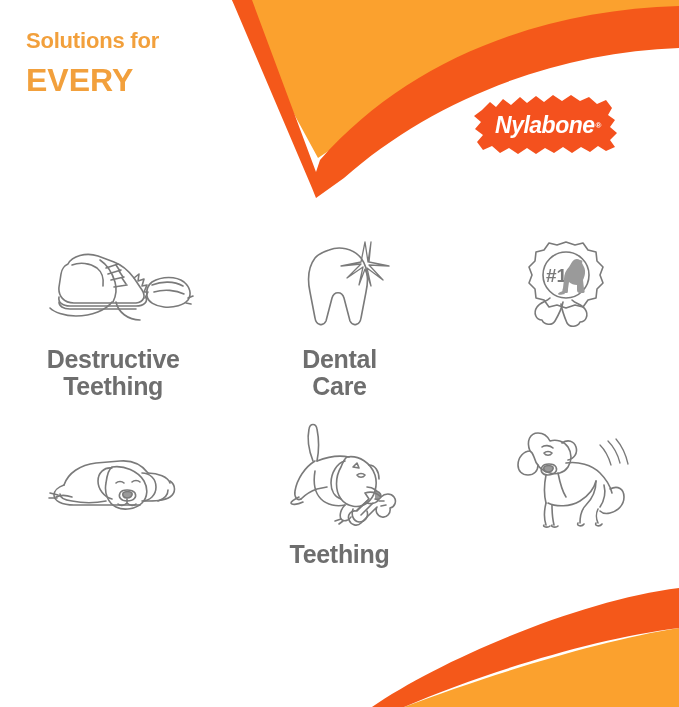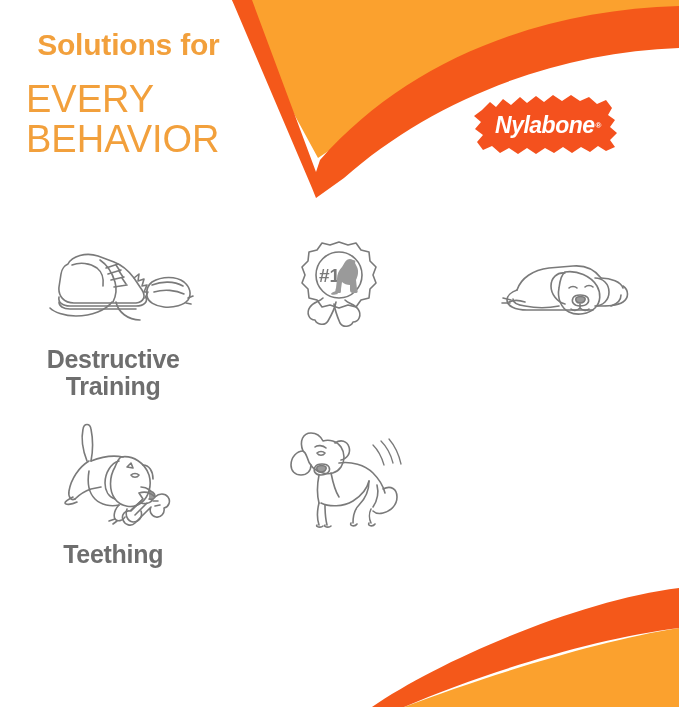--- a/index.html
+++ b/index.html
@@ -29,32 +29,31 @@
 
   
   #headline {
     position: absolute;
     left: 26px;
     top: 30px;
     line-height: 1.0;
   }
   #headline .line1 {
     display: block;
-    font-size: 30px;
+    font-size: 22px;
     font-weight: bold;
     color: #F2A03C;
     letter-spacing: -0.2px;
-    margin-bottom: 20px;
-    text-align: right;
+    margin-bottom: 12px;
   }
   #headline .line2,
   #headline .line3 {
     display: block;
-    font-size: 38px;
-    font-weight: normal;
+    font-size: 32px;
+    font-weight: bold;
     color: #F2A03C;
     letter-spacing: 0px;
     margin-bottom: 2px;
   }
 
   
   #brand-logo {
     position: absolute;
     left: 470px;
     top: 88px;
@@ -154,21 +153,20 @@
              L 679,707 Z"></path>
     <path fill="#F4581A" d="M 679,588
              C 580,600 440,660 372,707
              L 404,707
              C 486,672 596,638 679,628 Z"></path>
   </svg>
 
   <div id="headline">
     <span class="line1">Solutions for</span>
     <span class="line2">EVERY</span>
-    <span class="line3">BEHAVIOR</span>
   </div>
 
   <div id="brand-logo">
     <svg width="152" height="74" viewBox="0 0 152 74" xmlns="http://www.w3.org/2000/svg">
       <path fill="#F4511E" d="
         M 12,22 L 20,14 L 26,19 L 33,11 L 41,17 L 50,9 L 57,15 L 66,8
         L 74,14 L 83,7 L 92,13 L 101,7 L 110,13 L 119,9 L 127,16
         L 136,12 L 142,20 L 138,27 L 145,32 L 140,39 L 147,45
         L 140,52 L 145,59 L 136,63 L 128,58 L 120,64 L 111,59
         L 102,65 L 93,59 L 84,65 L 75,60 L 66,66 L 57,60
@@ -210,23 +208,42 @@
             <path d="M124,42 C134,36 148,36 156,42 C162,47 164,54 160,60
                      C156,65 146,68 136,67 C127,66 120,62 119,56
                      C118,50 120,45 124,42 Z"></path>
             <path d="M124,45 C134,41 146,41 155,46"></path>
             <path d="M126,52 C136,49 148,50 156,54"></path>
             <path d="M160,58 L165,56 M158,63 L163,64"></path>
           </g>
         </svg>
       </div>
       <div class="cell-label">Destructive
-Training</div>
-    </div>
-
+Teething</div>
+    </div>
+
+    <div class="grid-cell">
+      <div class="cell-icon">
+        <svg width="120" height="100" viewBox="0 0 120 100" xmlns="http://www.w3.org/2000/svg">
+          <g class="sketch">
+
+            <path d="M36,22 C30,30 28,42 31,56 L36,82 C37,89 44,91 47,85
+                     L53,62 C55,55 63,55 65,62 L71,85 C74,91 81,89 82,82
+                     L87,56 C90,42 88,30 82,22
+                     C74,12 60,10 50,14 C44,16 39,18 36,22 Z"></path>
+
+            <path d="M86,6 L89,26 L92,6 L90,26 L110,30 L90,29
+                     L104,44 L88,32 L92,50 L86,33 L80,49 L84,31
+                     L68,42 L82,28 L62,30 L82,26 Z" stroke-width="1.3"></path>
+          </g>
+        </svg>
+      </div>
+      <div class="cell-label">Dental
+Care</div>
+    </div>
 
     <div class="grid-cell">
       <div class="cell-icon">
         <svg width="120" height="100" viewBox="0 0 120 100" xmlns="http://www.w3.org/2000/svg">
           <g class="sketch">
 
             <path d="M44,62 C40,66 34,66 31,71 C27,77 30,84 36,84
                      C38,89 46,90 49,85 C53,78 56,72 57,66"></path>
             <path d="M66,64 C70,68 76,68 79,73 C83,79 80,86 74,86
                      C72,91 64,92 61,87 C58,80 56,74 55,68"></path>

